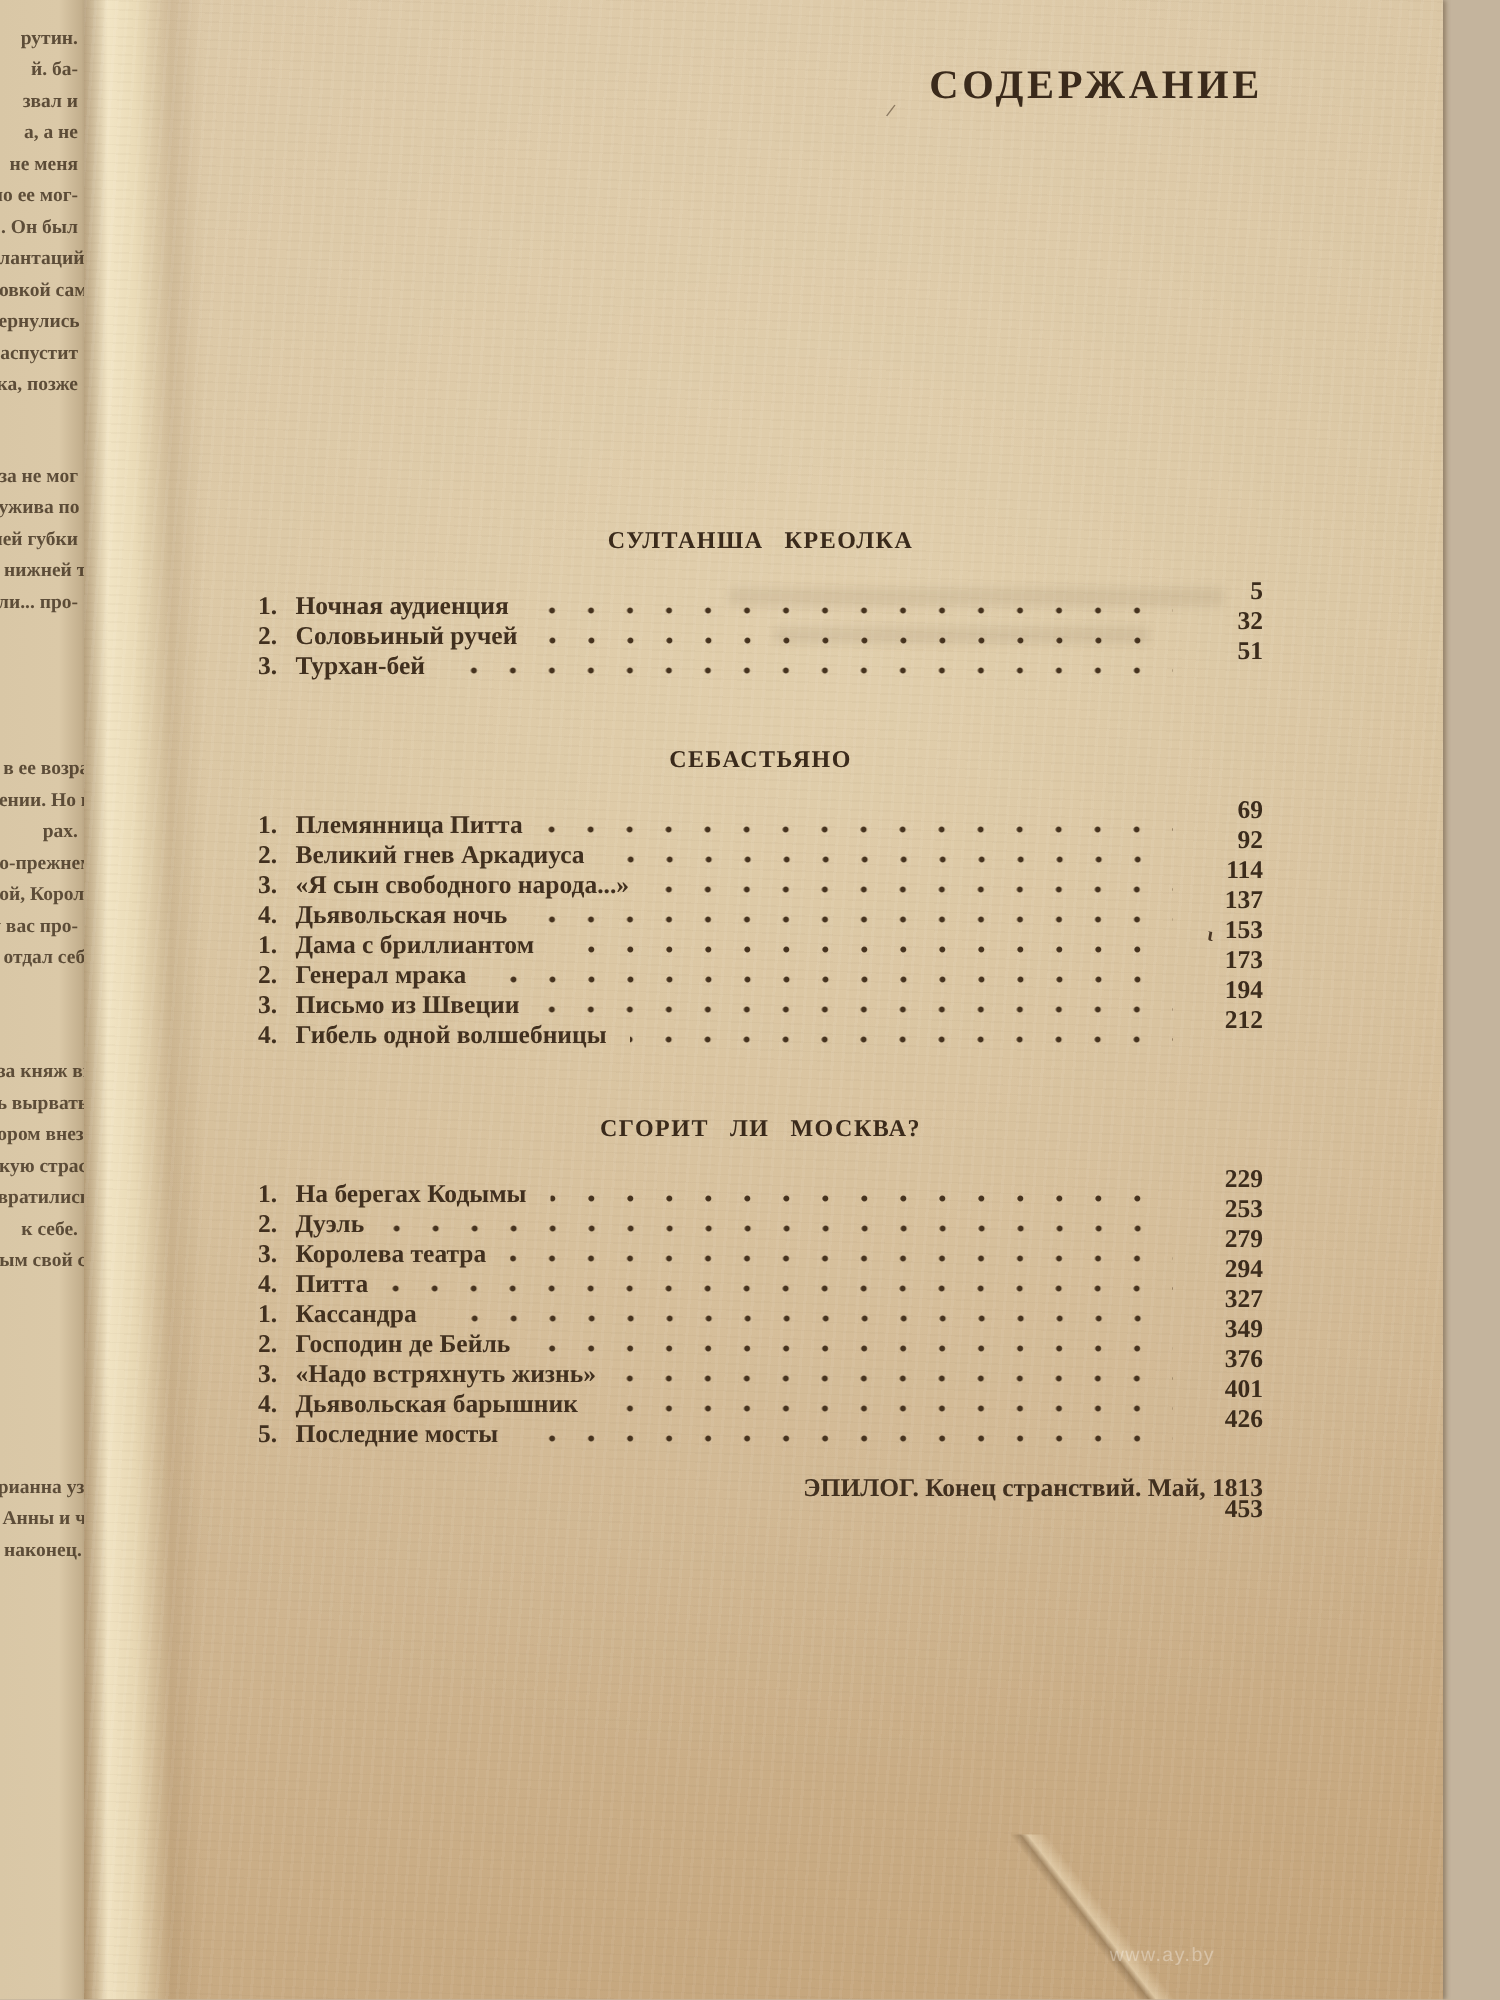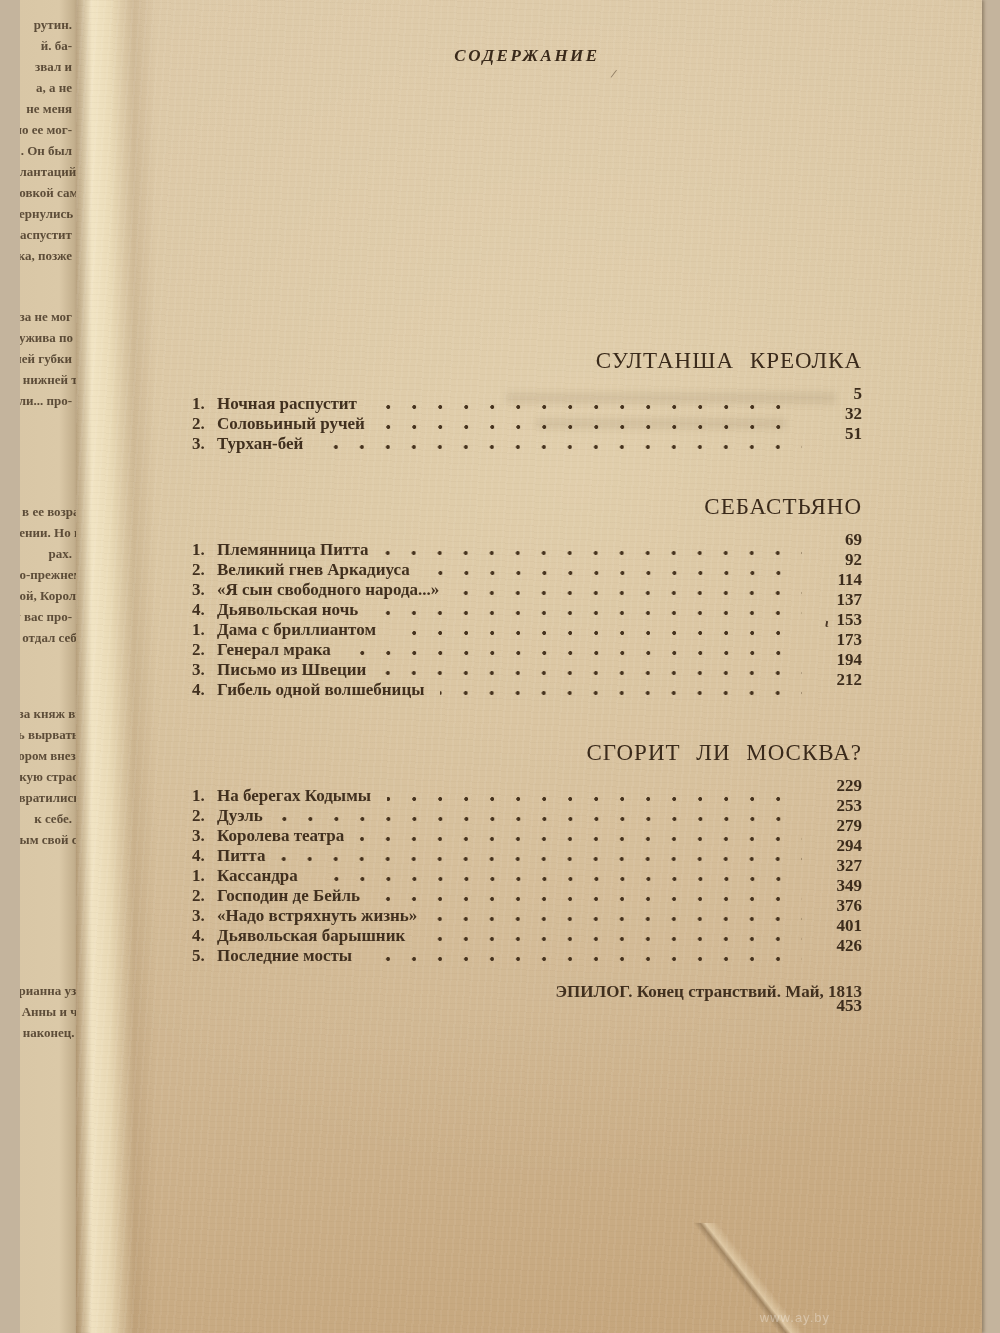--- a/index.html
+++ b/index.html
@@ -4,21 +4,21 @@
 <style>
   :root{
     --paper:#d5bf9c; --ink:#3e2e1f; --edge:#ecdfbe; --under:#c4b49d;
   }
   html,body{margin:0;padding:0;}
   body{
     width:1000px;height:1333px;overflow:hidden;
     font-family:"Liberation Serif","DejaVu Serif",serif;
     background:var(--under);
   }
-  .photo{position:relative;width:812px;height:1333px;margin-left:20px;}
+  .photo{position:relative;width:812px;height:1333px;}
 
   
   .under-page{
     position:absolute;right:0;top:0;width:48px;height:100%;
     background:linear-gradient(180deg,#c7b8a1 0%,#c2b29a 45%,#c6b59c 100%);
   }
 
   
   .main-page{
     position:absolute;left:56px;top:0;width:906px;height:1333px;
@@ -58,30 +58,29 @@
   }
   .frag-gap{height:1px;}
 
   
   .content{
     position:relative;z-index:2;
     padding:42px 120px 0 116px;
     color:var(--ink);
   }
   .page-title{
-    margin:0;text-align:center;
-    font-size:17px;line-height:28px;font-weight:bold;letter-spacing:2.5px;
+    margin:0;text-align:right;
+    font-size:27px;line-height:28px;font-weight:bold;letter-spacing:2.5px;
     color:#3a2a1b;
-    font-style:italic;
   }
   .toc{display:block;}
   .toc-section{margin:0;}
   .toc-section .section-heading{
-    margin:40px 0 20px;text-align:right;
-    font-size:23px;line-height:26px;font-weight:normal;
+    margin:40px 0 20px;text-align:center;
+    font-size:16px;line-height:26px;font-weight:bold;
     letter-spacing:1px;word-spacing:9px;color:#3a2a1b;
   }
   .toc-section:first-child .section-heading{margin-top:278px;}
   .entry-row{
     display:flex;align-items:flex-end;
     font-size:17px;line-height:20px;font-weight:bold;color:#41301f;
     white-space:nowrap;
   }
   .idx{min-width:20px;}
   .entry-title{margin-left:5px;}
@@ -107,21 +106,21 @@
   .speck.m1{left:805px;top:615px;transform:rotate(10deg);}
   .speck.m2{left:592px;top:66px;transform:rotate(18deg);opacity:.55;}
 
   
   .crease{
     position:absolute;right:28px;bottom:0;width:120px;height:110px;z-index:3;
     background:linear-gradient(52deg, rgba(0,0,0,0) 46%, rgba(96,72,44,0.35) 49.5%, rgba(245,230,198,0.5) 52%, rgba(0,0,0,0) 58%);
   }
 
   .watermark{
-    position:absolute;right:2px;bottom:8px;z-index:4;
+    position:absolute;right:2px;bottom:23px;z-index:4;
     font-family:"Liberation Sans","DejaVu Sans",sans-serif;
     font-size:13px;letter-spacing:1px;color:rgba(255,255,255,0.33);
   }
 </style>
 </head>
 <body>
 
 <div class="photo">
 
   <div class="under-page"></div>
@@ -174,21 +173,21 @@
     <div class="ghost g2"></div>
 
     <div class="content">
       <h1 class="page-title">СОДЕРЖАНИЕ</h1>
       <div class="toc">
           <section class="toc-section">
     <h2 class="section-heading">СУЛТАНША КРЕОЛКА</h2>
     <div class="entries">
               <div class="entry-row">
     <span class="idx">1.</span>
-    <span class="entry-title">Ночная распустит</span>
+    <span class="entry-title">Ночная аудиенция</span>
     <span class="leader"></span>
     <span class="page-num">5</span>
   </div>
               <div class="entry-row">
     <span class="idx">2.</span>
     <span class="entry-title">Соловьиный ручей</span>
     <span class="leader"></span>
     <span class="page-num">32</span>
   </div>
               <div class="entry-row">

